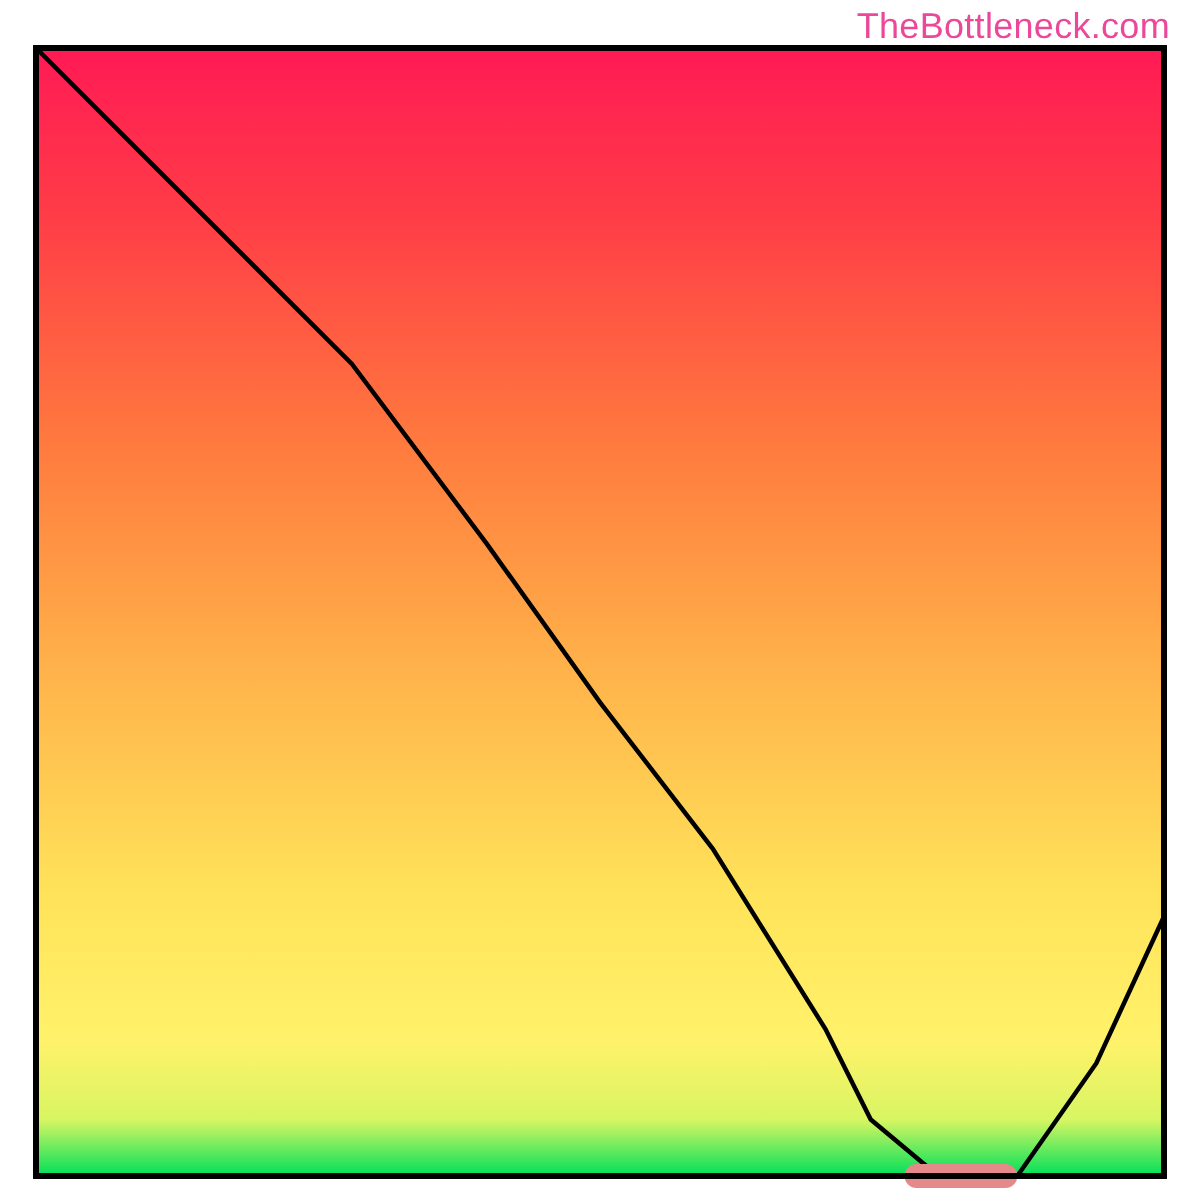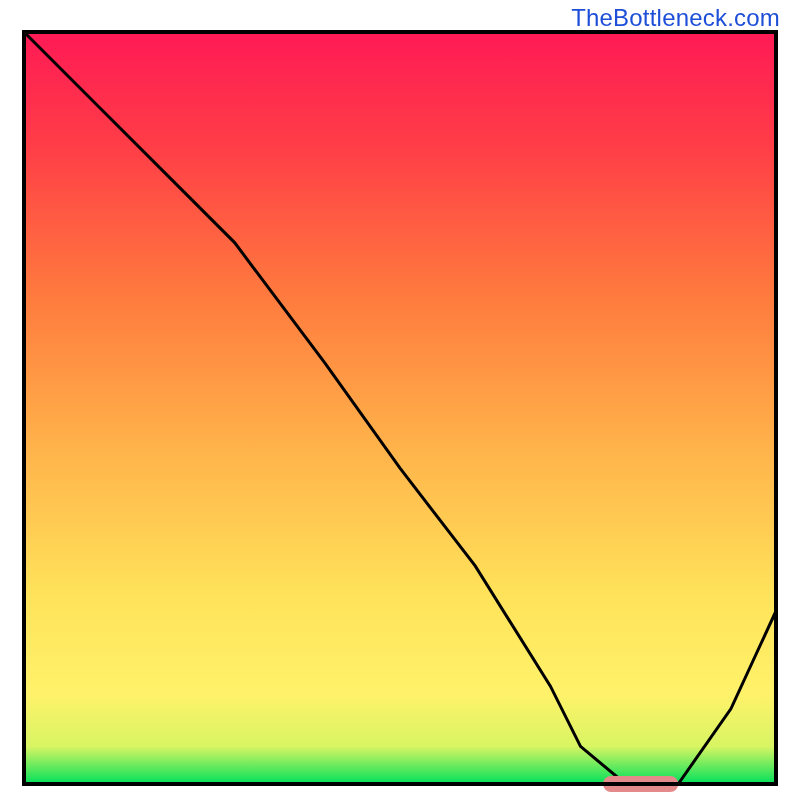--- a/index.html
+++ b/index.html
@@ -13,21 +13,21 @@
   .container {
     position: relative;
     width: 800px;
     height: 800px;
   }
   .watermark {
     position: absolute;
     top: 4px;
     right: 20px;
     font-size: 24px;
-    color: #1d4ed8;
+    color: #ec4899;
     font-weight: 500;
     letter-spacing: 0.2px;
   }
   svg {
     position: absolute;
     top: 0;
     left: 0;
   }
 </style>
 </head>

